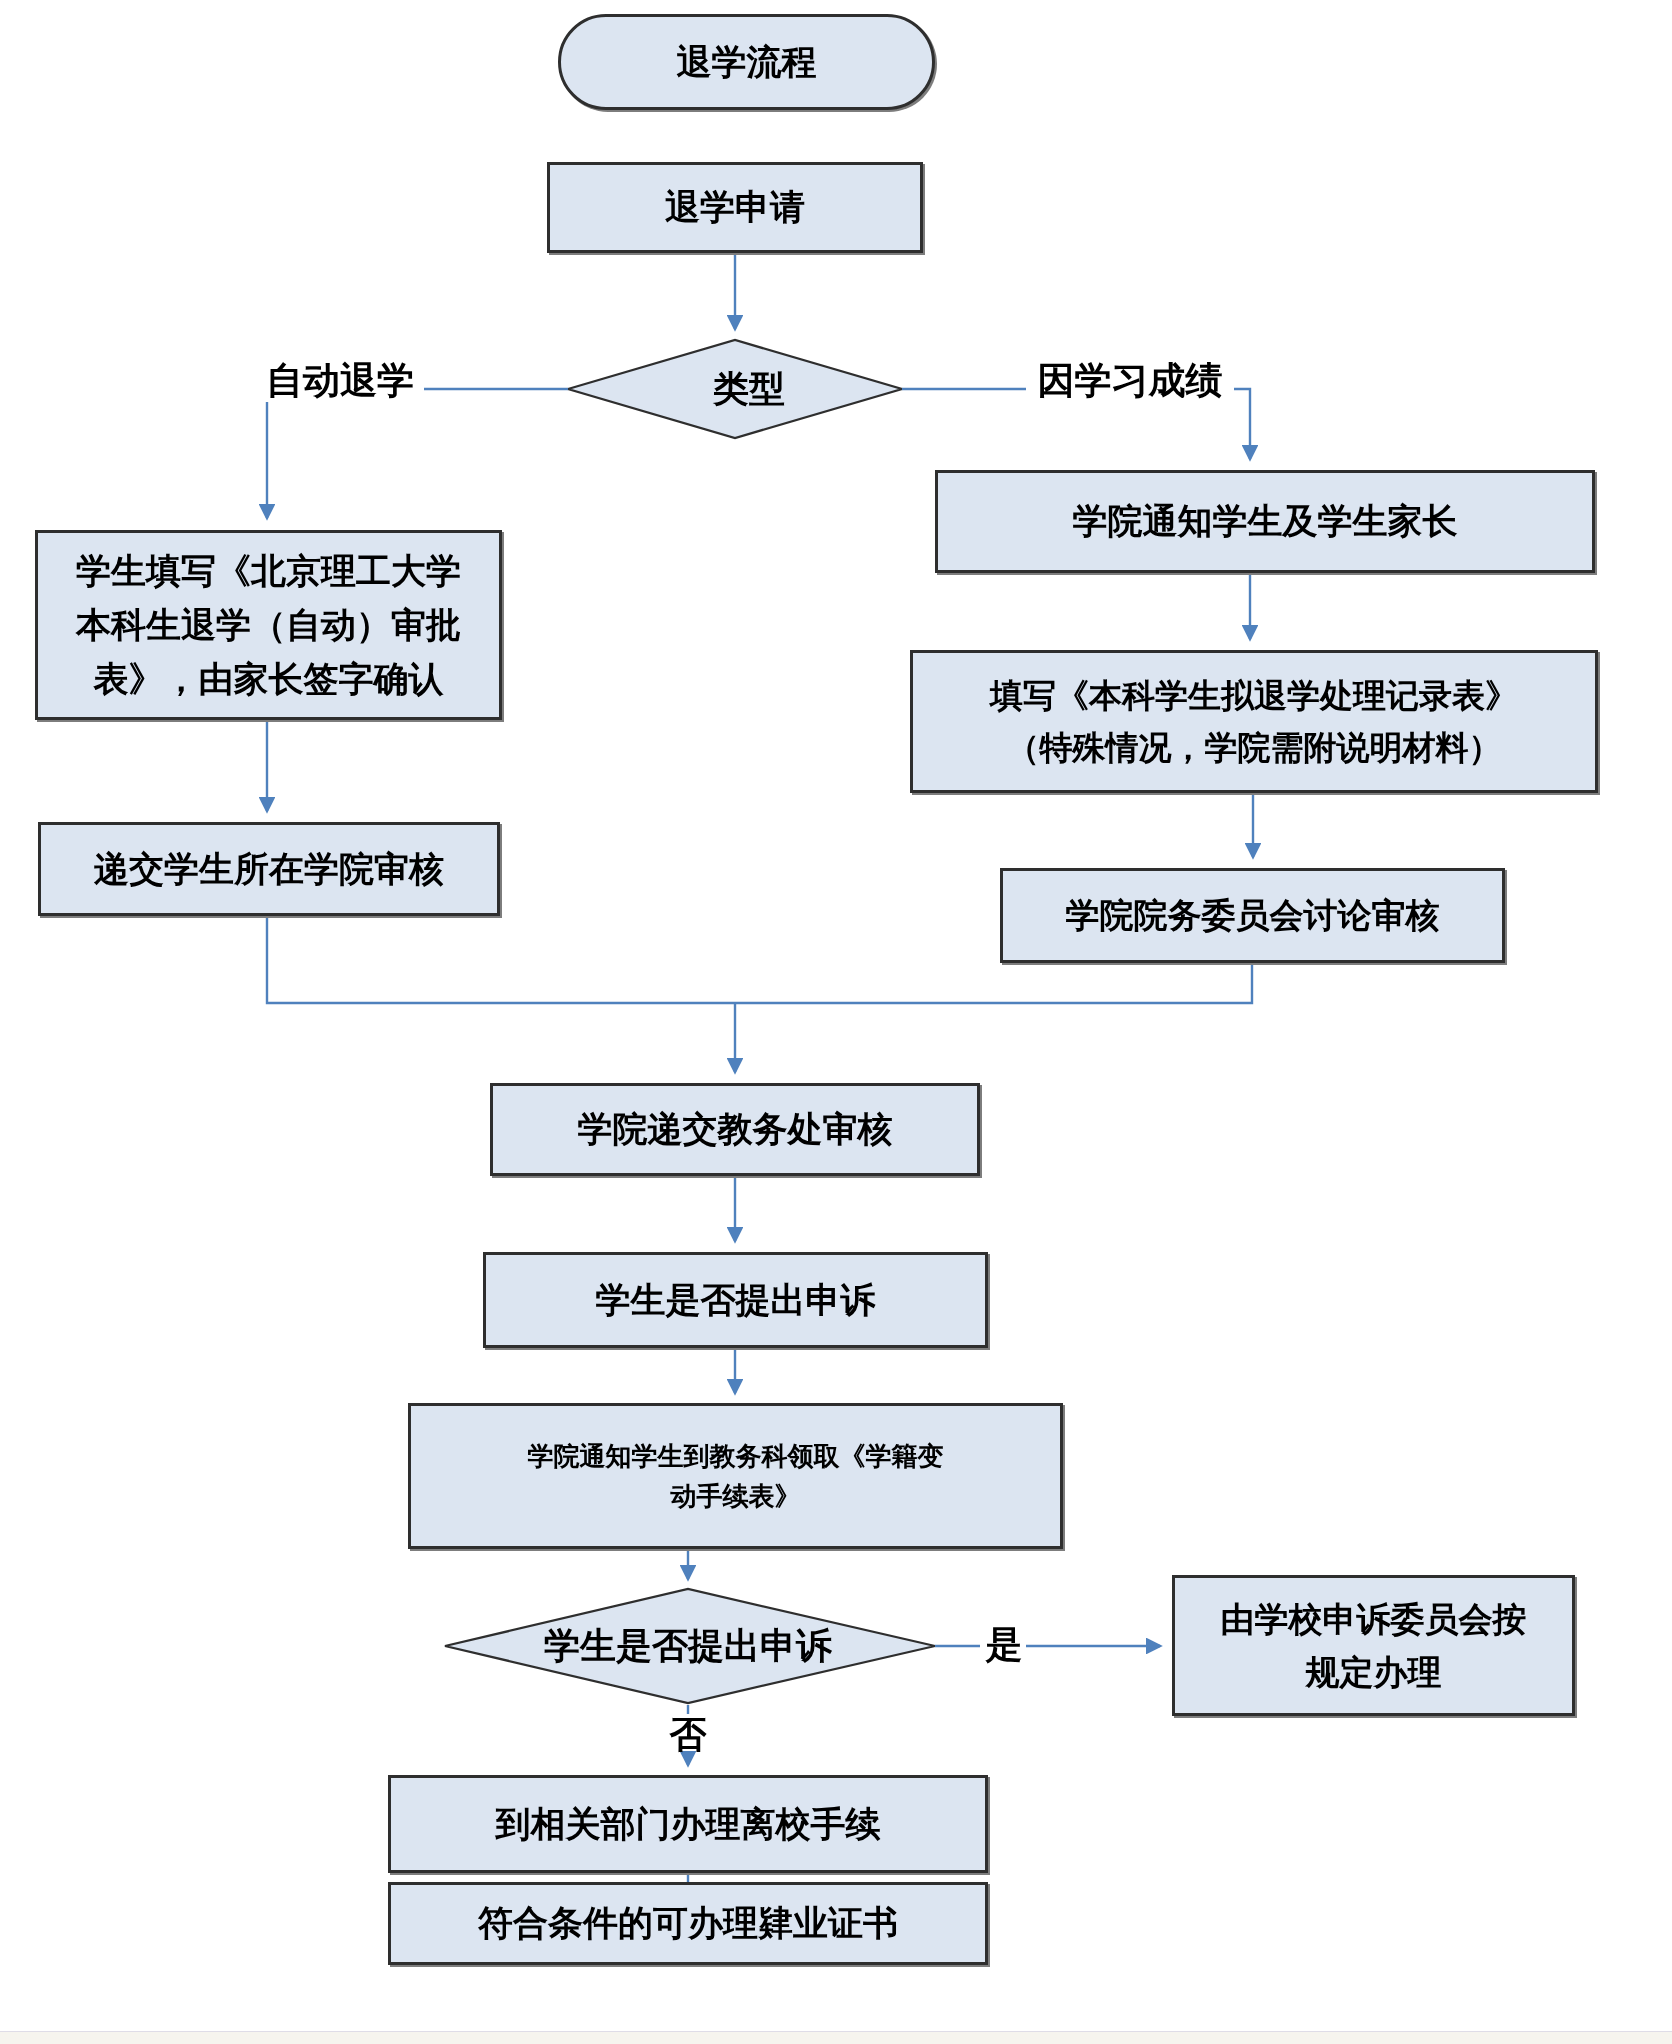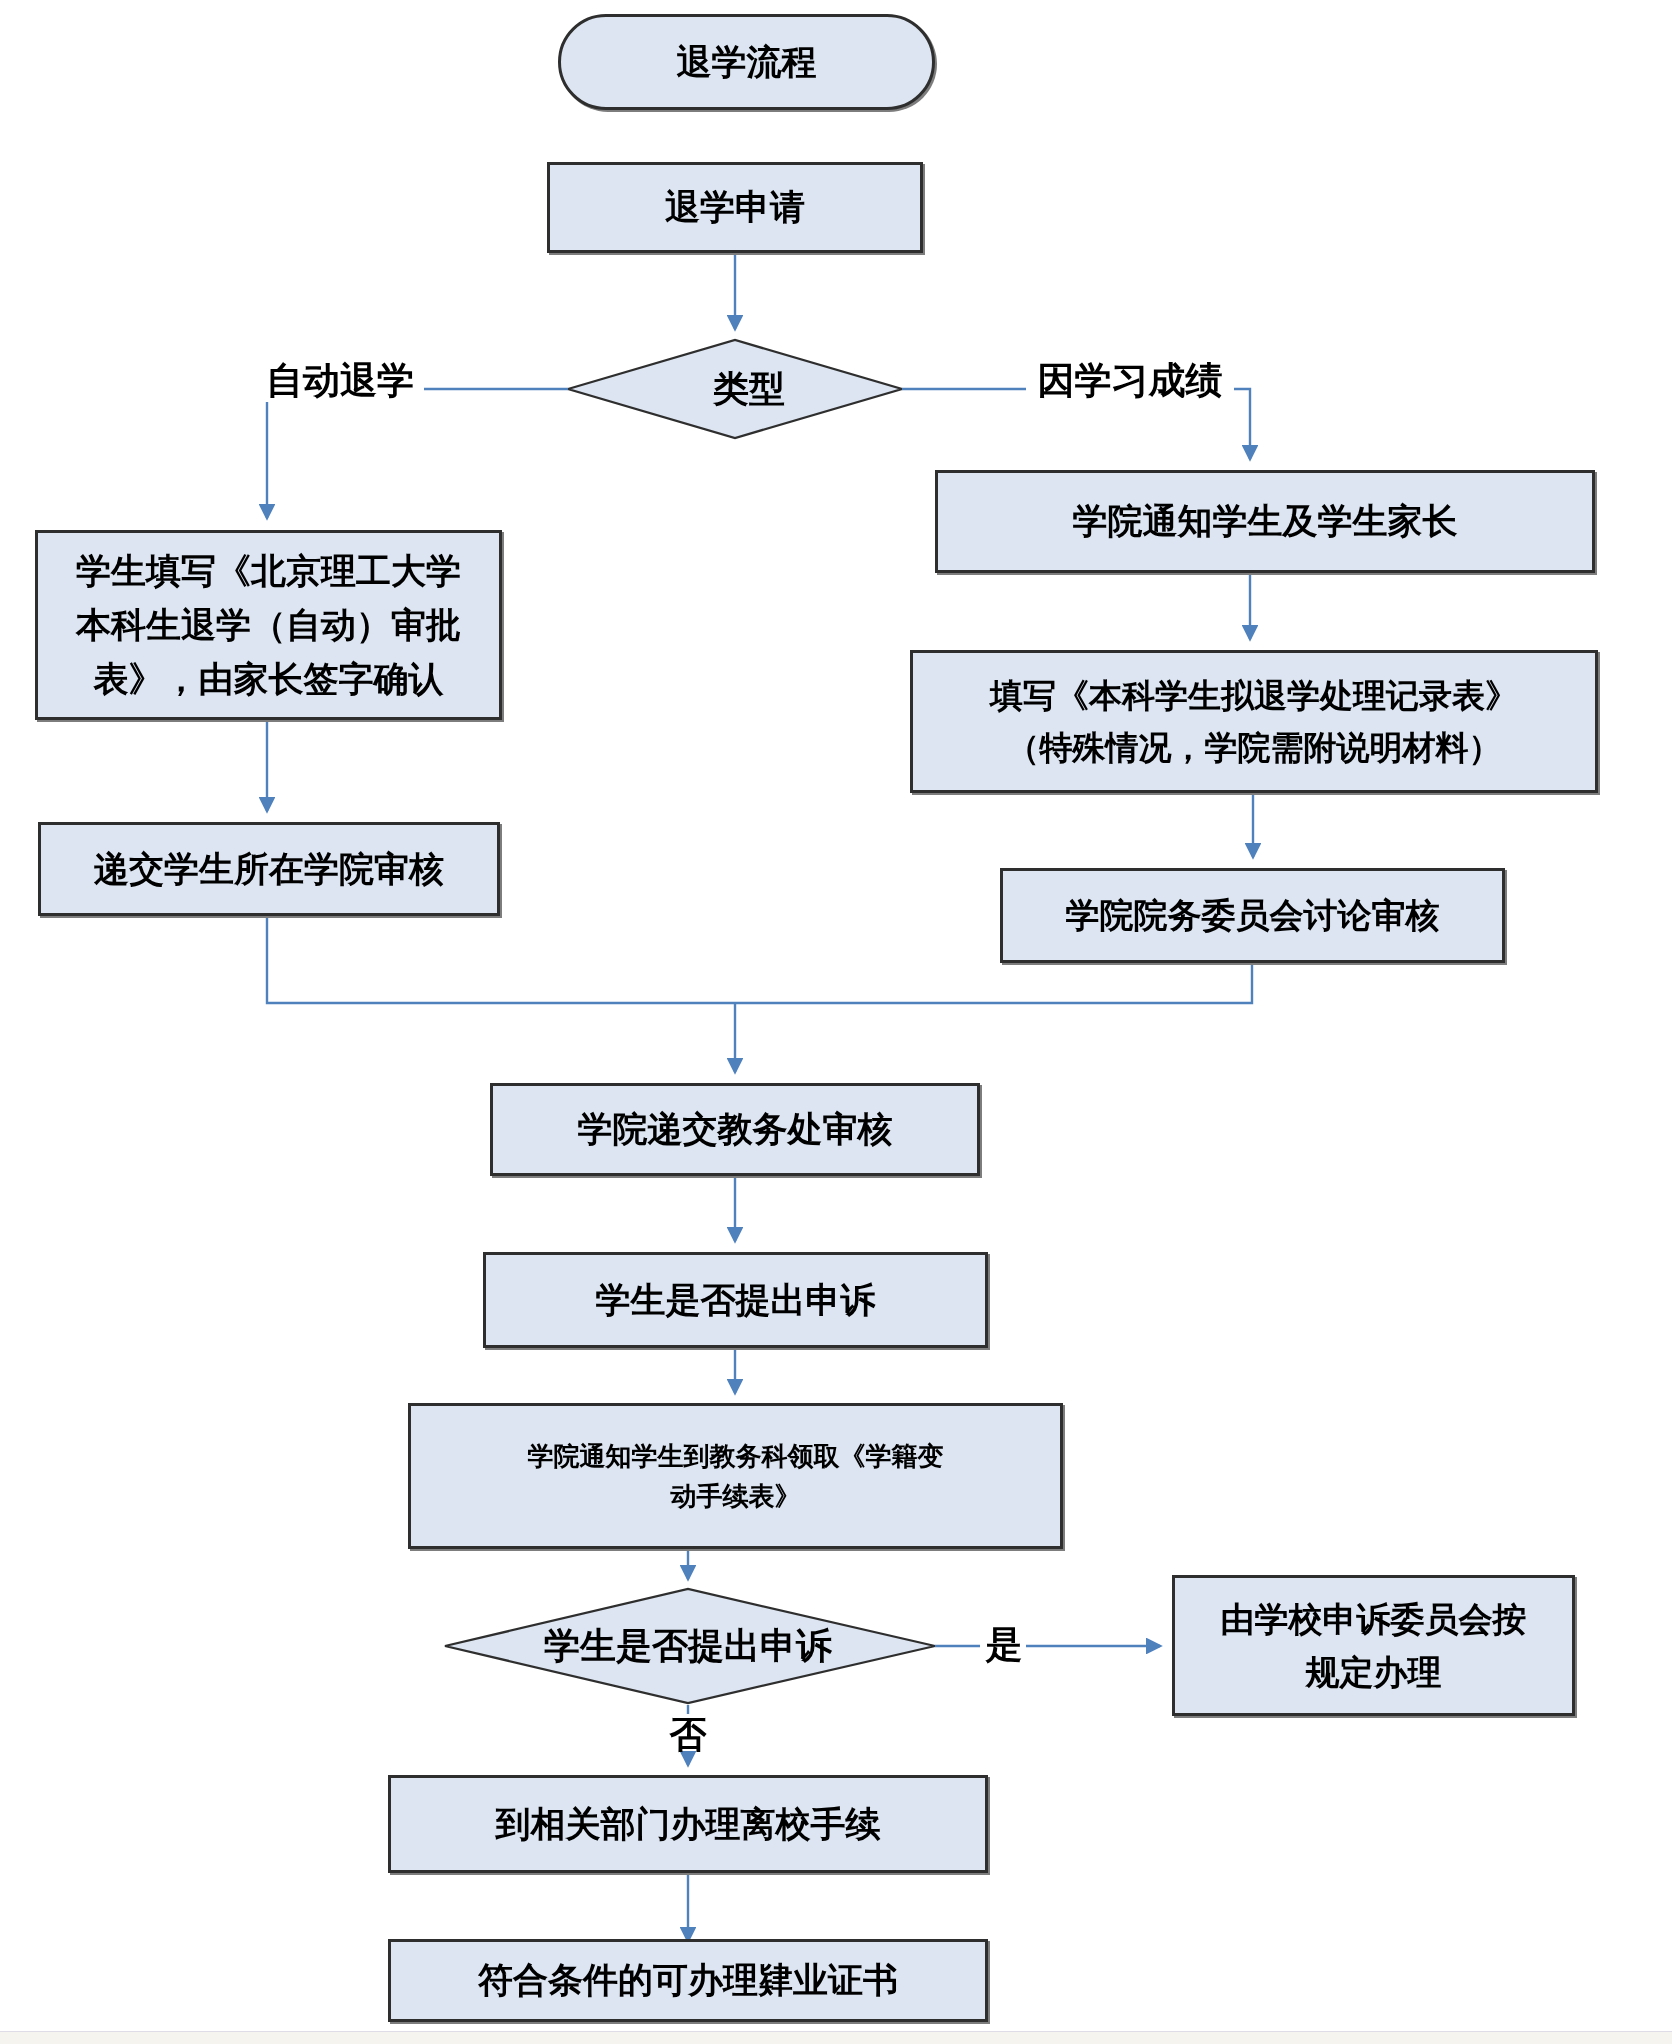--- a/index.html
+++ b/index.html
@@ -133,17 +133,17 @@
 
   <div class="diamond-text" style="left:488px;top:1618px;width:400px;height:56px;">学生是否提出申诉</div>
 
   <div class="flow-label" style="left:983px;top:1620px;width:42px;height:50px;">是</div>
   <div class="flow-label" style="left:667px;top:1711px;width:42px;height:48px;">否</div>
 
   <div class="node" style="left:1172px;top:1575px;width:403px;height:141px;font-size:34px;">由学校申诉委员会按
 规定办理</div>
 
   <div class="node" style="left:388px;top:1775px;width:600px;height:98px;">到相关部门办理离校手续</div>
-  <div class="node" style="left:388px;top:1939px;width:600px;height:83px;text-align:right;">符合条件的可办理肄业证书</div>
+  <div class="node" style="left:388px;top:1882px;width:600px;height:83px;text-align:right;">符合条件的可办理肄业证书</div>
 
   <div class="footer-strip"></div>
 
 </div>
 
 </body></html>

